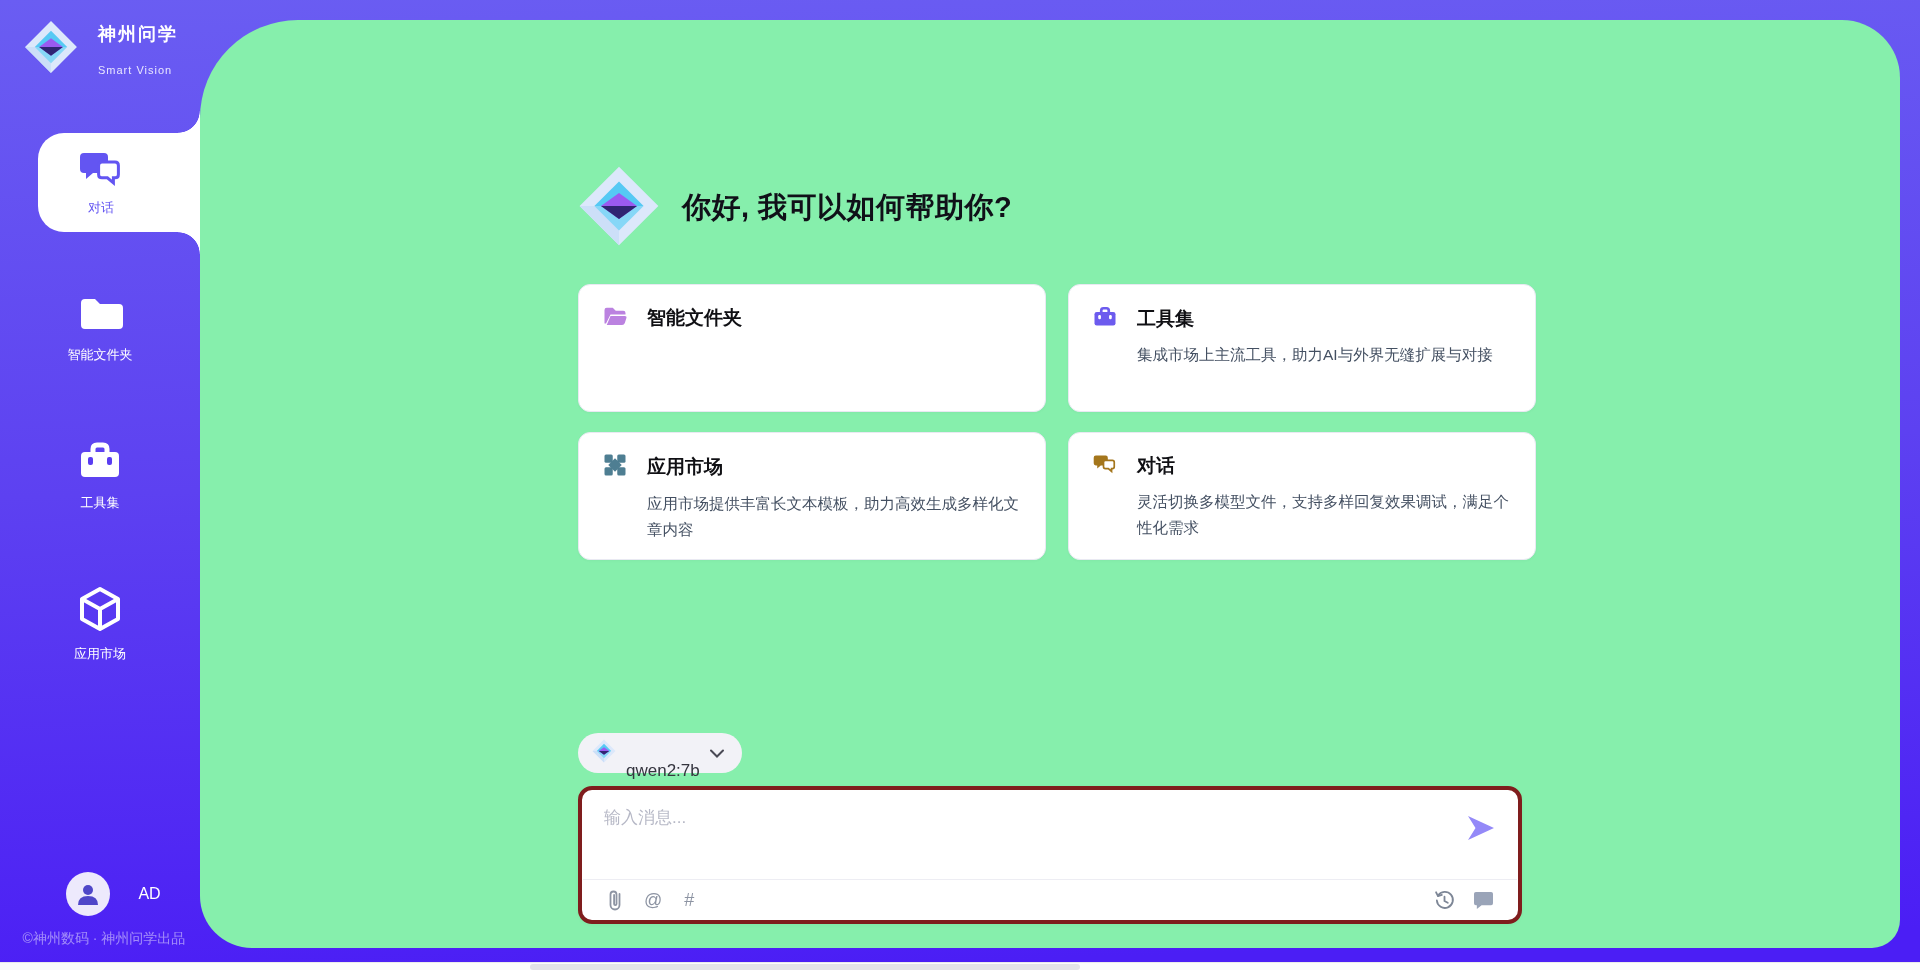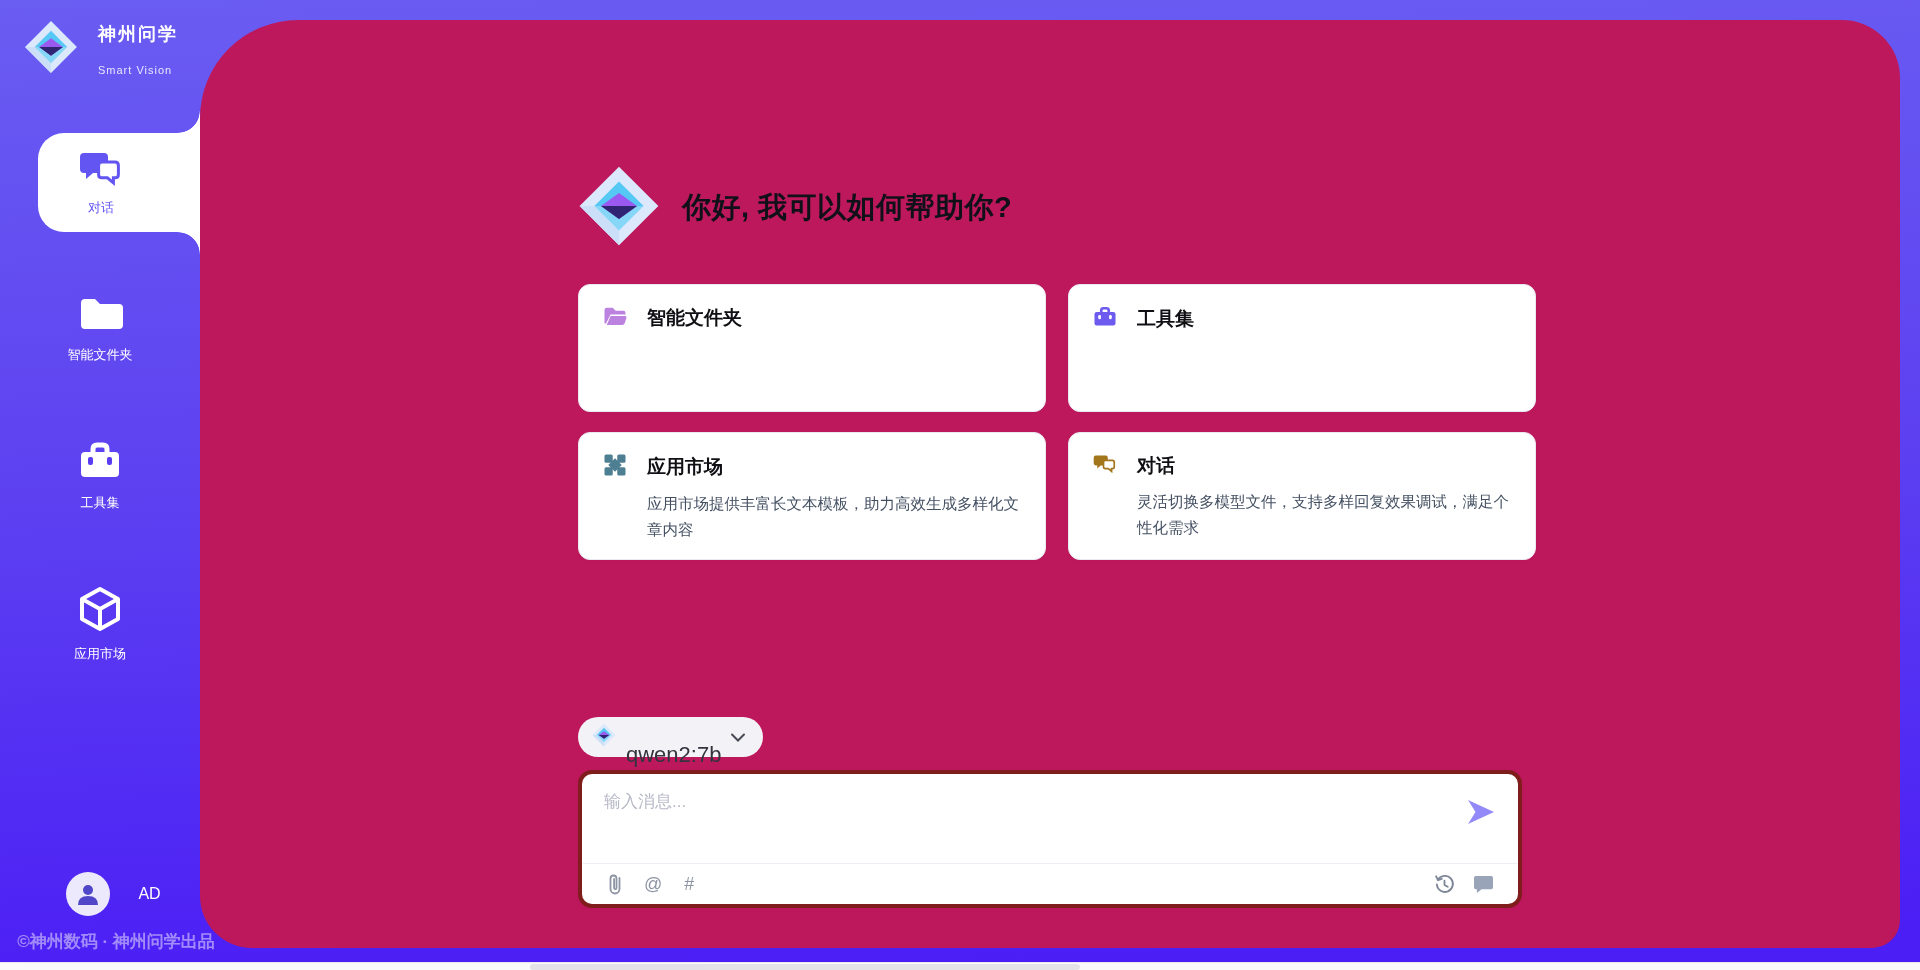--- a/index.html
+++ b/index.html
@@ -6,23 +6,23 @@
   html,body { width:1920px; height:970px; overflow:hidden; }
   body {
     font-family:"Liberation Sans","DejaVu Sans",sans-serif;
     background:linear-gradient(178deg,#6a5df2 0%,#5d41f1 48%,#4b1ef5 96%);
     position:relative;
   }
 
   
   .panel {
     position:absolute; left:200px; top:20px; right:20px; bottom:22px;
-    background:#be185d; border-radius:98px 58px 28px 52px;
+    background:#86efac; border-radius:98px 58px 28px 52px;
     display:flex; flex-direction:column; align-items:center;
-    padding:145px 0 40px 0;
+    padding:145px 0 24px 0;
   }
 
   
   .sidebar { position:absolute; left:0; top:0; width:200px; height:970px; }
   .brand { position:absolute; left:24px; top:20px; display:flex; align-items:center; gap:20px; }
   .brand-text { display:flex; flex-direction:column; }
   .brand-name { color:#fff; font-size:18px; font-weight:bold; letter-spacing:2px; }
   .brand-sub { color:#e8e6ff; font-size:11px; letter-spacing:1px; margin-top:18px; }
 
   .tab-active {
@@ -40,22 +40,22 @@
     position:absolute; left:0; width:200px;
     display:flex; flex-direction:column; align-items:center; gap:8px; cursor:pointer;
   }
   .nav-label { font-size:13px; color:#fff; }
   .nav-item.i2 { top:294px; } .nav-item.i3 { top:440px; }
   .nav-item.i4 { top:585px; } .nav-item.i5 { top:733px; }
 
   .profile { position:absolute; left:0; top:872px; width:227px; display:flex; align-items:center; justify-content:center; gap:28px; cursor:pointer; }
   .avatar { width:44px; height:44px; border-radius:50%; background:#ede9fc; display:flex; align-items:center; justify-content:center; }
   .profile-name { color:#fff; font-size:16px; }
-  .side-footer { position:absolute; left:16px; top:930px; width:200px; text-align:center;
-    color:rgba(255,255,255,0.48); font-size:17px;font-weight:bold; }
+  .side-footer { position:absolute; left:4px; top:930px; width:200px; text-align:center;
+    color:rgba(255,255,255,0.48); font-size:14px; }
 
   
   .greeting { display:flex; align-items:center; gap:22px; width:944px; }
   .greeting h1 { font-size:29px; font-weight:bold; color:#101018; letter-spacing:0.5px; }
 
   
   .cards { width:944px; margin-top:33px; display:grid; grid-template-columns:1fr 1fr; gap:20px 22px; }
   .card {
     background:#fff; border:1px solid #e9e9f2; border-radius:12px;
     height:128px; padding:20px 26px 0 24px; cursor:pointer;
@@ -65,21 +65,21 @@
   .card-title { font-size:19px; font-weight:bold; color:#101014; }
   .card-desc { margin:10px 0 0 44px; font-size:15.5px; color:#445062; line-height:26px; width:372px; }
 
   
   .composer { margin-top:auto; width:944px; display:flex; flex-direction:column; }
   .model-pill {
     display:flex; align-items:center; gap:10px; width:fit-content;
     background:#f2f2f7; border-radius:20px; height:40px; padding:0 18px 0 14px;
     cursor:pointer; margin-bottom:13px;
   }
-  .model-label { font-size:22px; color:#34343e;margin-top:35px; }
+  .model-label { font-size:17px; color:#34343e;margin-top:35px; }
   .input-card { background:#fff; border:4px solid #7f1d1d; border-radius:14px; height:138px;
     display:flex; flex-direction:column; box-shadow:0 1px 4px rgba(20,20,60,0.03); }
   .input-top { flex:1; display:flex; padding:16px 20px 0 22px; }
   .input-top textarea {
     flex:1; border:none; outline:none; resize:none; font-family:inherit;
     font-size:17px; color:#333; height:60px; background:transparent;
   }
   .input-top textarea::placeholder { color:#b6b8c6; }
   .send-btn { width:34px; height:34px; margin-top:6px; border:none; background:transparent; cursor:pointer; }
   .input-divider { height:1px; background:#ededf3; margin:0 1px; }
@@ -212,20 +212,21 @@
         <span>
           <svg width="24" height="23" viewBox="0 0 32 30">
             <path d="M11 9 V7 q0 -3 3 -3 h4 q3 0 3 3 v2" fill="none" stroke="#6c5bee" stroke-width="3.6" stroke-linecap="round"></path>
             <rect x="2" y="9" width="28" height="18" rx="3" fill="#6c5bee"></rect>
             <rect x="7" y="13" width="3.6" height="5.6" rx="1.6" fill="#fff"></rect>
             <rect x="21.4" y="13" width="3.6" height="5.6" rx="1.6" fill="#fff"></rect>
           </svg>
         </span>
         <span class="card-title">工具集</span>
       </div>
+      <div class="card-desc">集成市场上主流工具，助力AI与外界无缝扩展与对接</div>
     </div>
 
     <div class="card">
       <div class="card-head">
         <span>
           <svg width="24" height="24" viewBox="0 0 32 32">
             <g fill="#4e7e92">
               <rect x="2" y="2" width="11" height="11" rx="2"></rect>
               <rect x="19" y="2" width="11" height="11" rx="2"></rect>
               <rect x="2" y="19" width="11" height="11" rx="2"></rect>

